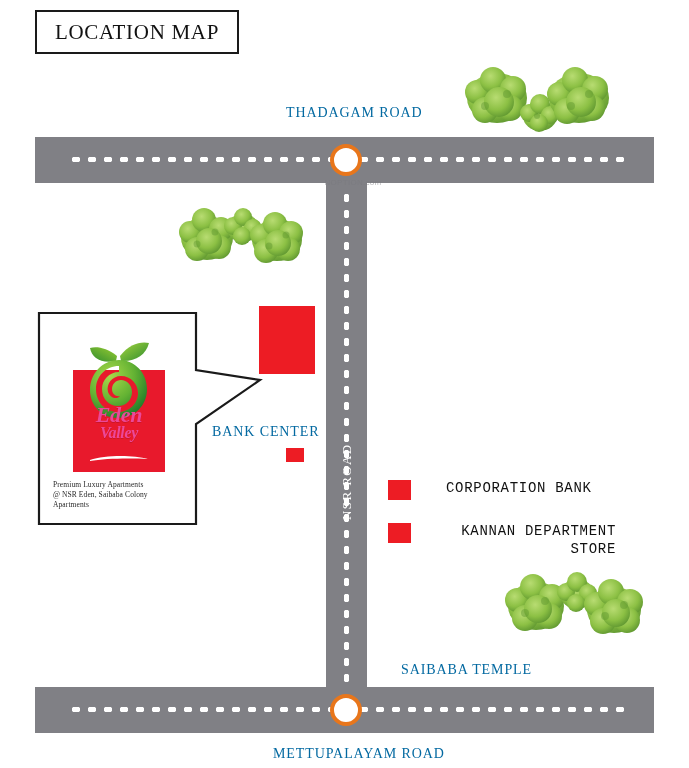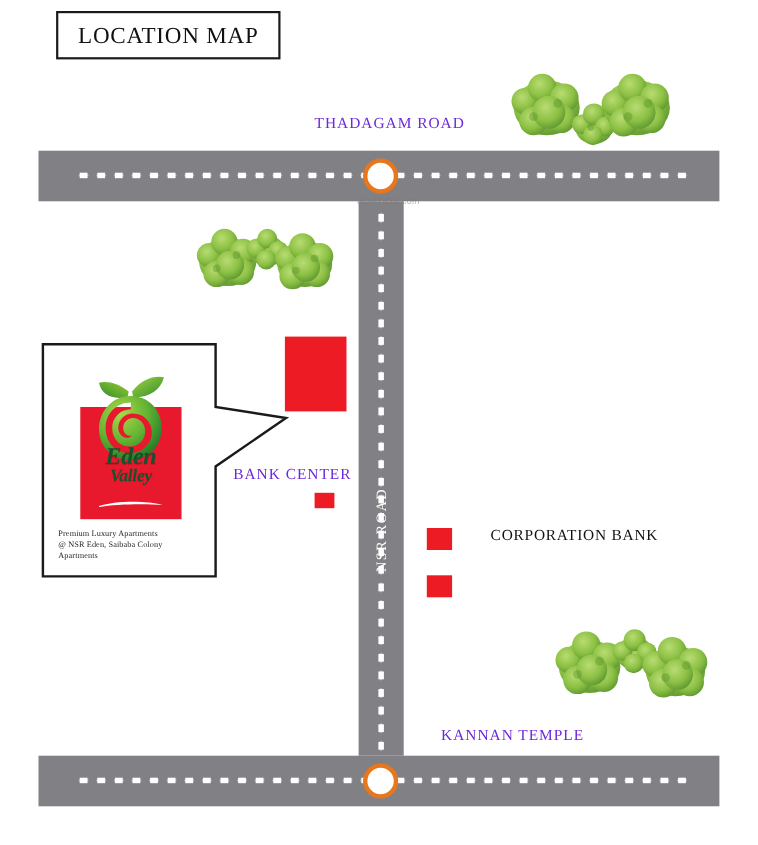--- a/index.html
+++ b/index.html
@@ -23,21 +23,20 @@
     left: 35px;
     top: 10px;
     width: 204px;
     height: 44px;
     border: 2px solid #1a1a1a;
     box-sizing: border-box;
     display: flex;
     align-items: center;
     justify-content: center;
     background: #ffffff;
-    margin-left: 16px;
   }
   .title-box .title-text {
     font-family: "Liberation Serif", serif;
     font-size: 21px;
     letter-spacing: 0.7px;
     color: #111111;
   }
 
   
   .road {
@@ -96,21 +95,21 @@
     text-align: center;
     user-select: none;
   }
 
   
   .road-label {
     position: absolute;
     font-family: "Liberation Serif", serif;
     font-size: 14px;
     letter-spacing: 0.9px;
-    color: #6d28d9;
+    color: #0369a1;
     white-space: nowrap;
   }
   .lbl-thadagam     { left: 286px; top: 105px; }
   .lbl-mettupalayam { left: 273px; top: 746px; }
   .lbl-saibaba      { left: 401px; top: 662px; }
   .lbl-photo        { left: 212px; top: 424px; }
 
   .lbl-nsr {
     position: absolute;
     left: 309px;
@@ -142,21 +141,21 @@
     margin-bottom: 22px;
   }
   .legend-swatch {
     width: 23px;
     height: 20px;
     background: #ED1C24;
     flex: 0 0 auto;
     margin-top: 1px;
   }
   .legend-text {
-    font-family: Liberation Serif, serif;
+    font-family: Liberation Mono, monospace;
     font-size: 14px;
     letter-spacing: 0.7px;
     color: #111111;
     margin-left: 35px;
     line-height: 18px;
     max-width: 170px;
     text-align: right;
   }
 
   
@@ -201,21 +200,21 @@
     top: 2px;
     width: 64px;
     height: 86px;
   }
   .logo-word {
     position: absolute;
     left: 0;
     top: 72px;
     width: 92px;
     text-align: center;
-    color: #14532d;
+    color: #ec4899;
     font-family: "Liberation Serif", serif;
     font-weight: bold;
     font-style: italic;
     line-height: 0.96;
     letter-spacing: -0.3px;
     text-shadow: 0 1px 0 rgba(0,0,0,0.12);
   }
   .logo-word .w1 { display: block; font-size: 22px; }
   .logo-word .w2 { display: block; font-size: 16px; }
   .logo-swoosh {
@@ -255,21 +254,22 @@
   <div class="dots-h dots-h-top"></div>
   <div class="dots-h dots-h-bot"></div>
   <div class="dots-v dots-v-a"></div>
 
   <div class="junction junction-top"></div>
   <div class="junction junction-bot"></div>
 
   <div class="watermark">NOPTION.com</div>
 
   <div class="road-label lbl-thadagam">THADAGAM ROAD</div>
-  <div class="road-label lbl-saibaba">KANNAN TEMPLE</div>
+  <div class="road-label lbl-mettupalayam">METTUPALAYAM ROAD</div>
+  <div class="road-label lbl-saibaba">SAIBABA TEMPLE</div>
   <div class="road-label lbl-photo">BANK CENTER</div>
   <div class="lbl-nsr">NSR ROAD</div>
 
   <div class="tree-group" style="left:455px; top:58px;">
     <svg class="tree-canvas" width="160" height="78" viewBox="0 0 160 78">
       <defs>
         <radialGradient id="tg1" cx="40%" cy="35%" r="70%">
           <stop offset="0%" stop-color="#B8DC72"></stop>
           <stop offset="60%" stop-color="#8CC044"></stop>
           <stop offset="100%" stop-color="#5E9630"></stop>
@@ -453,16 +453,17 @@
     </div>
   </div>
 
   <div class="legend">
     <div class="legend-row">
       <span class="legend-swatch"></span>
       <span class="legend-text">CORPORATION BANK</span>
     </div>
     <div class="legend-row">
       <span class="legend-swatch"></span>
+      <span class="legend-text">KANNAN DEPARTMENT STORE</span>
     </div>
   </div>
 
 </div>
 
 </body></html>

